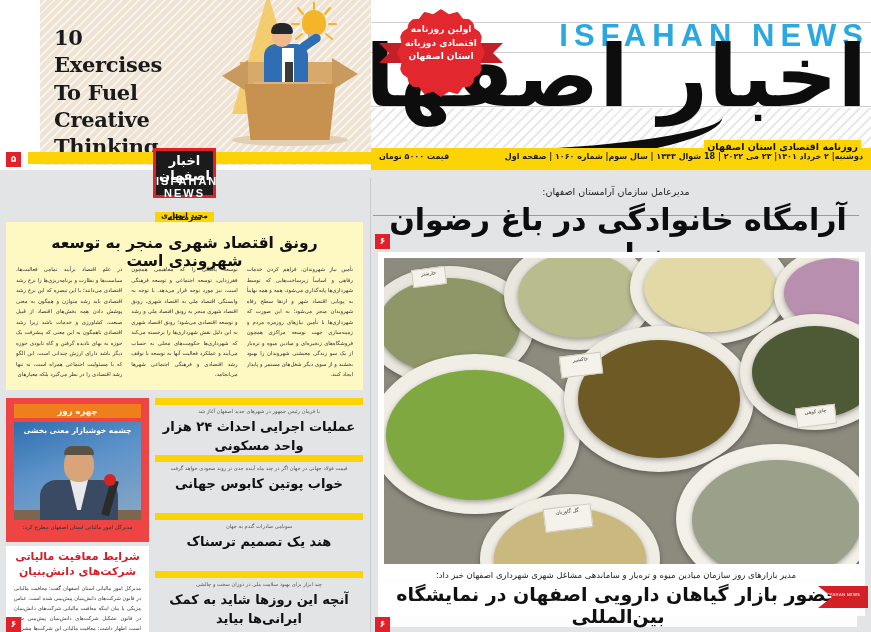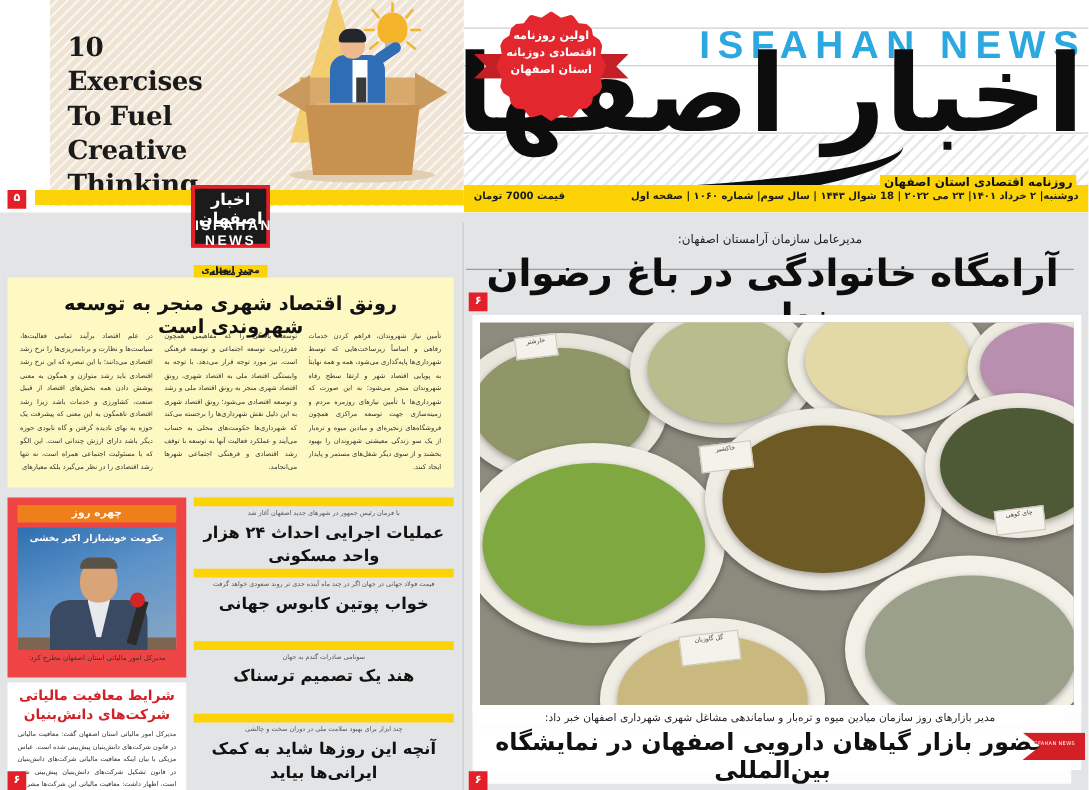--- a/index.html
+++ b/index.html
@@ -769,21 +769,21 @@
       <div class="mh-badge">
         <div class="mh-badge-ribbonL"></div>
         <div class="mh-badge-ribbonR"></div>
         <div class="mh-badge-star"></div>
         <div class="mh-badge-text">اولین روزنامه اقتصادی دوزبانه استان اصفهان</div>
       </div>
 
       <div class="mh-yellow"></div>
       <div class="mh-tagline">روزنامه اقتصادی استان اصفهان</div>
       <div class="mh-dateline">دوشنبه| ۲ خرداد ۱۴۰۱| ۲۳ می ۲۰۲۲ | 18 شوال ۱۴۴۳ | سال سوم| شماره ۱۰۶۰ | صفحه اول</div>
-      <div class="mh-price">قیمت 7000 تومان</div>
+      <div class="mh-price">قیمت ۵۰۰۰ تومان</div>
     </div>
 
     <div class="top-yellow-left"></div>
     <div class="pbadge" style="left:6px; top:152px;">۵</div>
   </div>
 
   <div class="body-grey"></div>
 
   <div class="logo-block">
     <div class="logo-script">اخبار اصفهان</div>
@@ -797,21 +797,21 @@
     <div class="ed-cols">
       <div class="ed-col">در علم اقتصاد برآیند تمامی فعالیت‌ها، سیاست‌ها و نظارت و برنامه‌ریزی‌ها را نرخ رشد اقتصادی می‌دانند؛ با این تبصره که این نرخ رشد اقتصادی باید رشد متوازن و همگون به معنی پوشش دادن همه بخش‌های اقتصاد از قبیل صنعت، کشاورزی و خدمات باشد زیرا رشد اقتصادی ناهمگون به این معنی که پیشرفت یک حوزه به بهای نادیده گرفتن و گاه نابودی حوزه دیگر باشد دارای ارزش چندانی است. این الگو که با مسئولیت اجتماعی همراه است، نه تنها رشد اقتصادی را در نظر می‌گیرد بلکه معیارهای</div>
       <div class="ed-col">توسعه یافتگی را که مفاهیمی همچون فقرزدایی، توسعه اجتماعی و توسعه فرهنگی است، نیز مورد توجه قرار می‌دهد. با توجه به وابستگی اقتصاد ملی به اقتصاد شهری، رونق اقتصاد شهری منجر به رونق اقتصاد ملی و رشد و توسعه اقتصادی می‌شود؛ رونق اقتصاد شهری به این دلیل نقش شهرداری‌ها را برجسته می‌کند که شهرداری‌ها حکومت‌های محلی به حساب می‌آیند و عملکرد فعالیت آنها به توسعه با توقف رشد اقتصادی و فرهنگی اجتماعی شهرها می‌انجامد.</div>
       <div class="ed-col">تأمین نیاز شهروندان، فراهم کردن خدمات رفاهی و اساساً زیرساخت‌هایی که توسط شهرداری‌ها پایه‌گذاری می‌شود، همه و همه نهایتاً به پویایی اقتصاد شهر و ارتقا سطح رفاه شهروندان منجر می‌شود؛ به این صورت که شهرداری‌ها با تأمین نیازهای روزمره مردم و زمینه‌سازی جهت توسعه مراکزی همچون فروشگاه‌های زنجیره‌ای و میادین میوه و تره‌بار از یک سو زندگی معیشتی شهروندان را بهبود بخشند و از سوی دیگر شغل‌های مستمر و پایدار ایجاد کنند.</div>
     </div>
   </div>
 
   <div class="face-card">
     <div class="face-head">چهره روز</div>
     <div class="face-photo">
-      <div class="fp-label">حکومت خوشبازار اکبر بخشی</div>
+      <div class="fp-label">چشمه خوشبازار معنی بخشی</div>
       <div class="fp-desk"></div>
       <div class="fp-body"></div>
       <div class="fp-shirt"></div>
       <div class="fp-head"></div>
       <div class="fp-hair"></div>
       <div class="fp-mic"></div>
       <div class="fp-mic-top"></div>
     </div>
     <div class="face-caption">مدیرکل امور مالیاتی استان اصفهان مطرح کرد:</div>
   </div>

